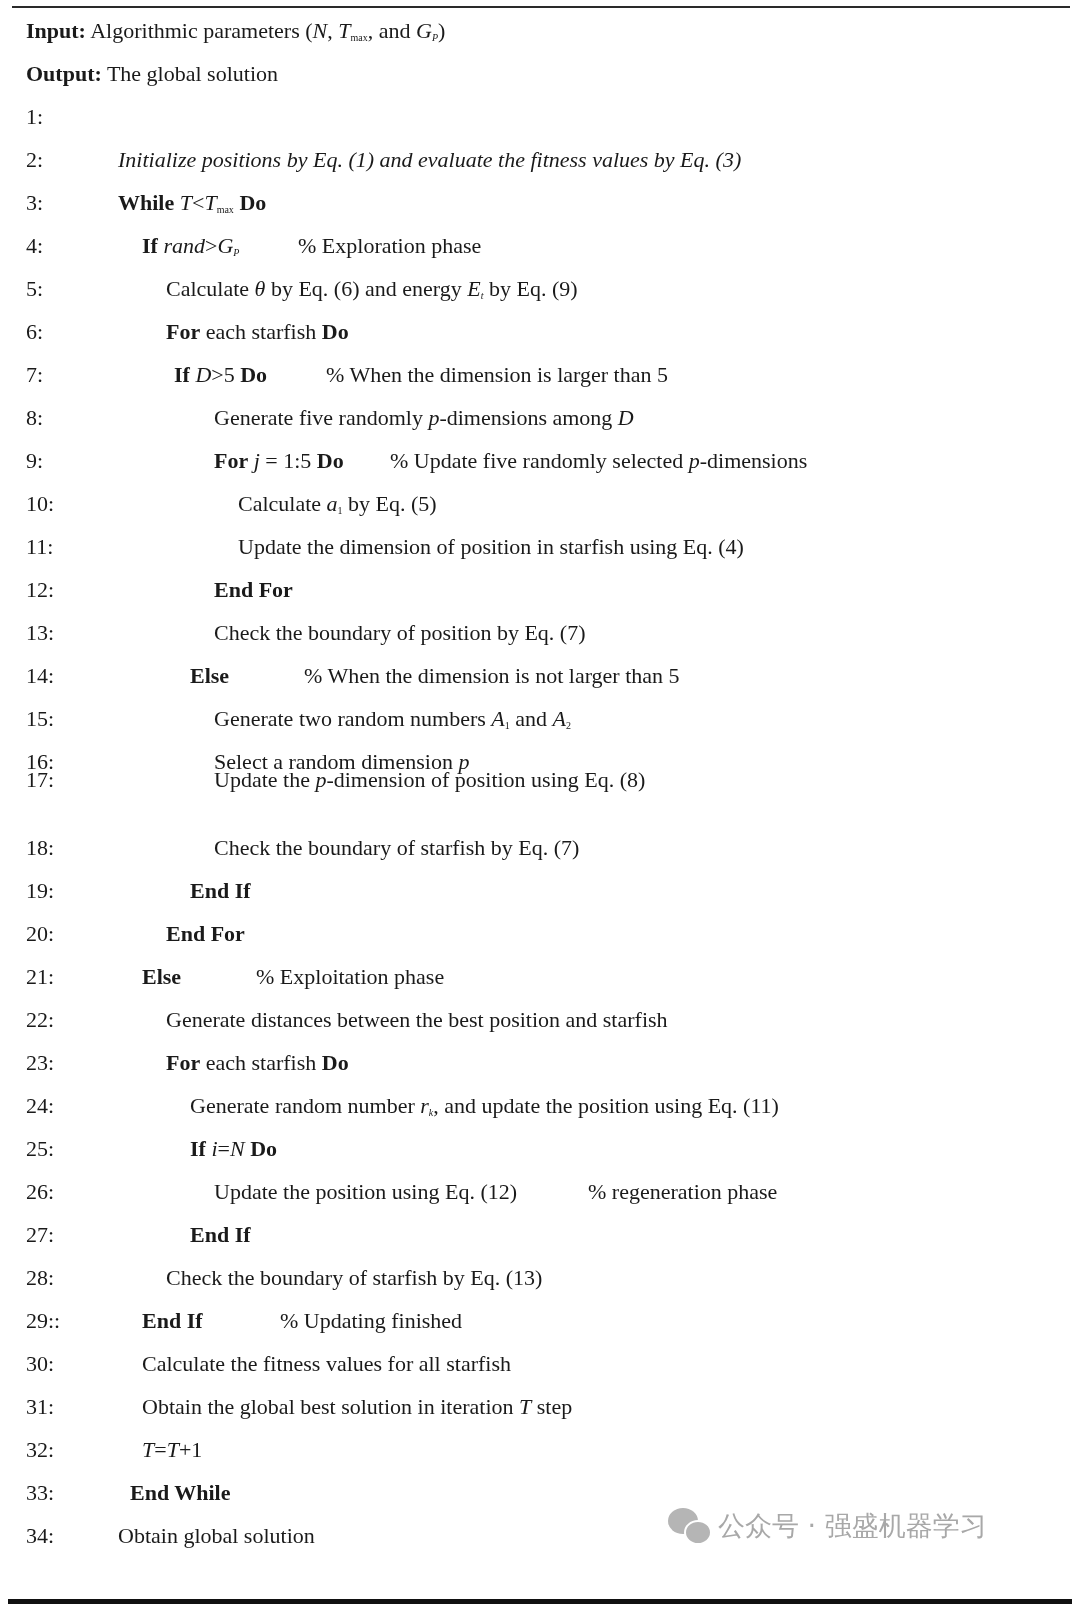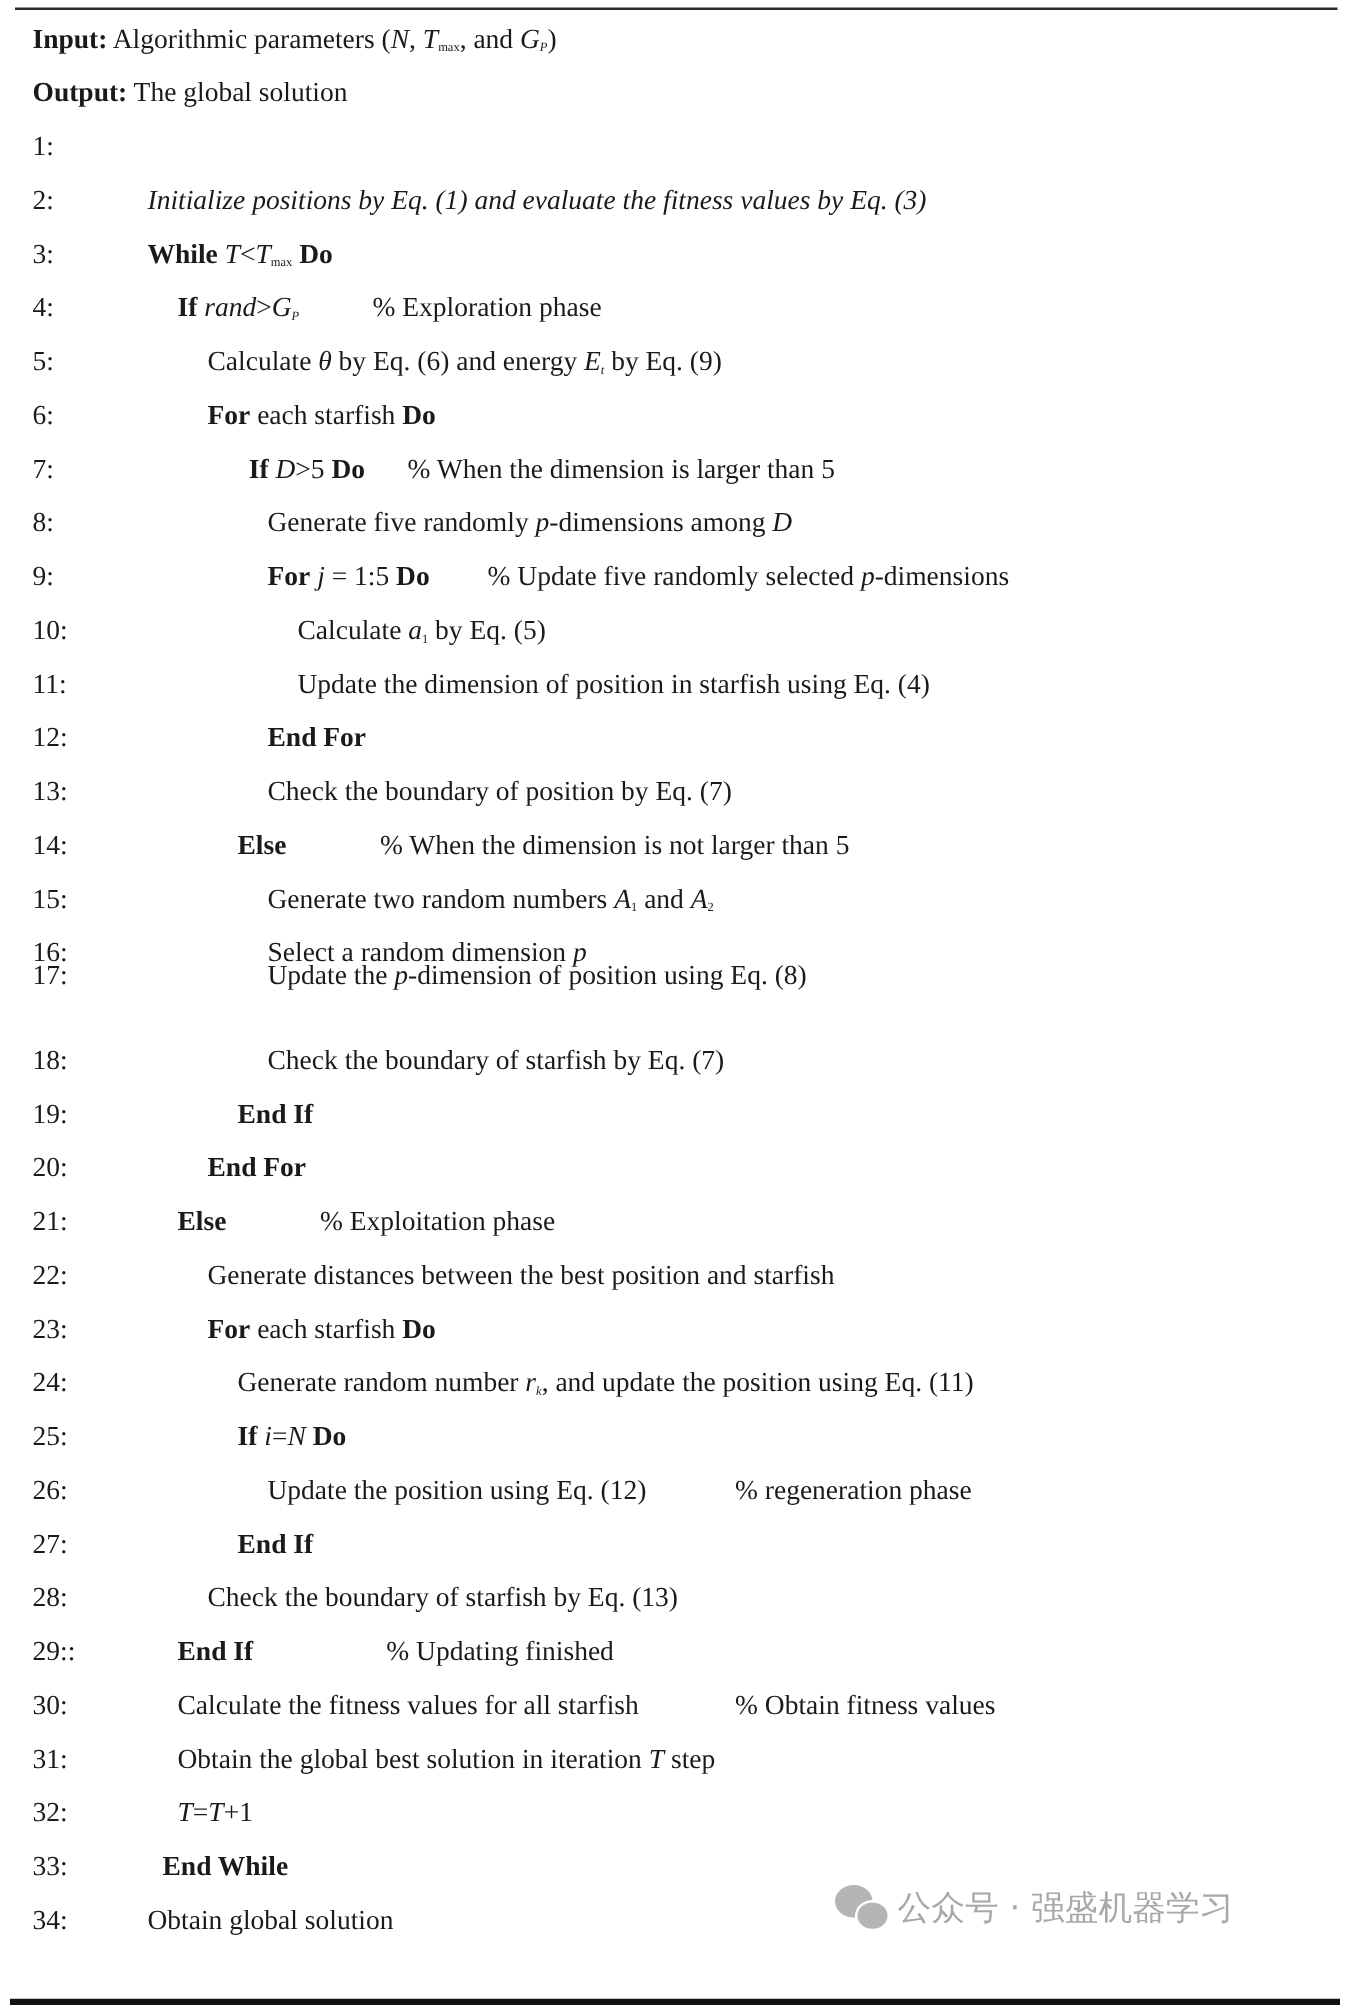--- a/index.html
+++ b/index.html
@@ -66,21 +66,21 @@
     <div class="line" style="top: 267px;">
       <span class="num">5:</span>
       <span class="txt" style="left: 166px;">Calculate <i>θ</i> by Eq. (6) and energy <i>E<span class="sub">t</span></i> by Eq. (9)</span>
     </div>
     <div class="line" style="top: 310px;">
       <span class="num">6:</span>
       <span class="txt" style="left: 166px;"><b>For</b> each starfish <b>Do</b></span>
     </div>
     <div class="line" style="top: 353px;">
       <span class="num">7:</span>
-      <span class="txt" style="left: 199px;"><b>If</b> <i>D</i>&gt;5 <b>Do</b></span>
+      <span class="txt" style="left: 174px;"><b>If</b> <i>D</i>&gt;5 <b>Do</b></span>
       <span class="txt" style="left: 326px;">% When the dimension is larger than 5</span>
     </div>
     <div class="line" style="top: 396px;">
       <span class="num">8:</span>
       <span class="txt" style="left: 214px;">Generate five randomly <i>p</i>-dimensions among <i>D</i></span>
     </div>
     <div class="line" style="top: 439px;">
       <span class="num">9:</span>
       <span class="txt" style="left: 214px;"><b>For</b> <i>j</i> = 1:5 <b>Do</b></span>
       <span class="txt" style="left: 390px;">% Update five randomly selected <i>p</i>-dimensions</span>
@@ -160,26 +160,25 @@
       <span class="num">27:</span>
       <span class="txt" style="left: 190px;"><b>End If</b></span>
     </div>
     <div class="line" style="top: 1256px;">
       <span class="num">28:</span>
       <span class="txt" style="left: 166px;">Check the boundary of starfish by Eq. (13)</span>
     </div>
     <div class="line" style="top: 1299px;">
       <span class="num">29::</span>
       <span class="txt" style="left: 142px;"><b>End If</b></span>
-      <span class="txt" style="left: 280px; margin-left: 29px;">% Updating finished</span>
+      <span class="txt" style="left: 280px;">% Updating finished</span>
     </div>
     <div class="line" style="top: 1342px;">
       <span class="num">30:</span>
       <span class="txt" style="left: 142px;">Calculate the fitness values for all starfish</span>
-      <span class="txt" style="left: 588px;">% Obtain fitness values</span>
     </div>
     <div class="line" style="top: 1385px;">
       <span class="num">31:</span>
       <span class="txt" style="left: 142px;">Obtain the global best solution in iteration <i>T</i> step</span>
     </div>
     <div class="line" style="top: 1428px;">
       <span class="num">32:</span>
       <span class="txt" style="left: 142px;"><i>T</i>=<i>T</i>+1</span>
     </div>
     <div class="line" style="top: 1471px;">

